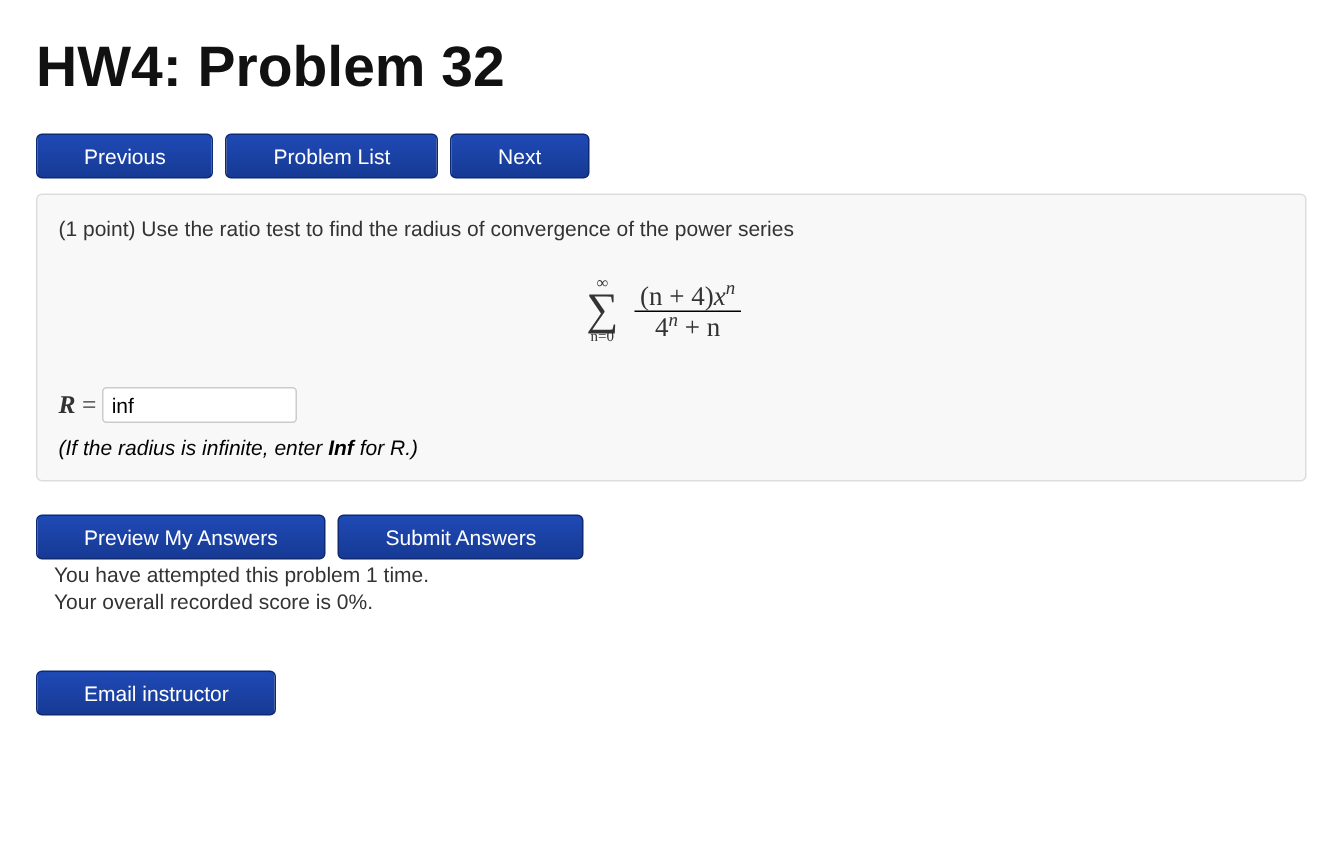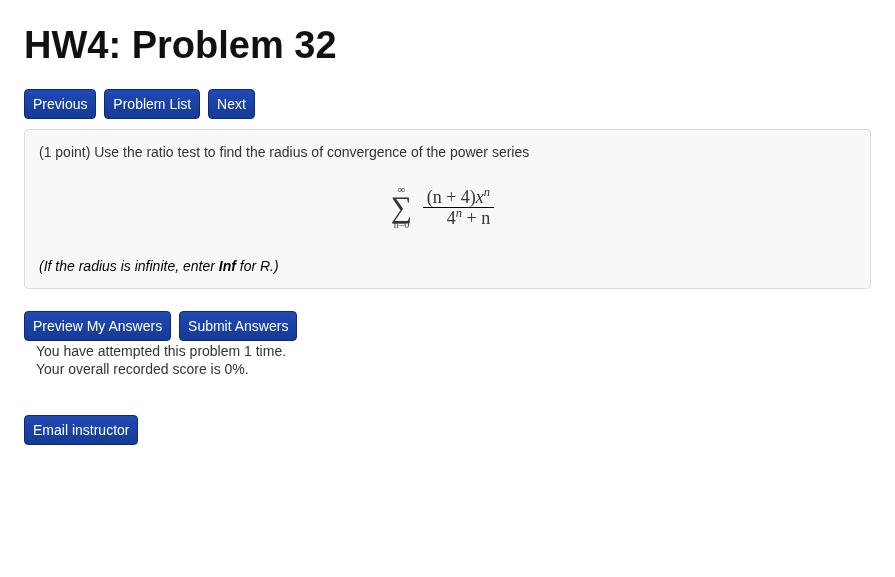--- a/index.html
+++ b/index.html
@@ -22,21 +22,21 @@
     .nav-buttons {
       margin-bottom: 10px;
     }
     .btn {
       display: inline-block;
       background: #153a97;
       background: linear-gradient(#1f49b5, #163a94);
       color: #fff;
       border: 1px solid #0e2a72;
       border-radius: 4px;
-      padding: 6px 8px;
+      padding: 6px 31px;
       font-size: 14px;
       cursor: pointer;
       margin-right: 4px;
       font-family: inherit;
       text-align: center;
     }
     .problem-box {
       border: 1px solid #ddd;
       border-radius: 4px;
       background: #f8f8f8;
@@ -72,21 +72,21 @@
       display: block;
     }
     .formula .sum-sub {
       font-size: 10px;
       display: block;
       margin-top: -1px;
     }
     .formula .frac {
       display: inline-block;
       vertical-align: middle;
-      text-align: right;
+      text-align: center;
     }
     .formula .frac .num {
       display: block;
       padding: 0 4px 1px 4px;
       border-bottom: 1.2px solid #000;
     }
     .formula .frac .den {
       display: block;
       padding: 1px 4px 0 4px;
     }
@@ -152,20 +152,24 @@
     <span class="frac">
       <span class="num">
         <span>(n + 4)</span><i>x</i><sup><i>n</i></sup>
       </span>
       <span class="den">
         <span>4</span><sup><i>n</i></sup><span> + n</span>
       </span>
     </span>
   </div>
 
+  <div class="answer-row">
+    <span class="var">R</span><span> = </span>
+    <input type="text" class="answer-input" value="inf" style="">
+  </div>
   <div class="hint-text">
     <span>(If the radius is infinite, enter </span><b>Inf</b><span> for R.)</span>
   </div>
 </div>
 
 <div class="action-buttons">
   <button class="btn">Preview My Answers</button>
   <button class="btn">Submit Answers</button>
 </div>
 

